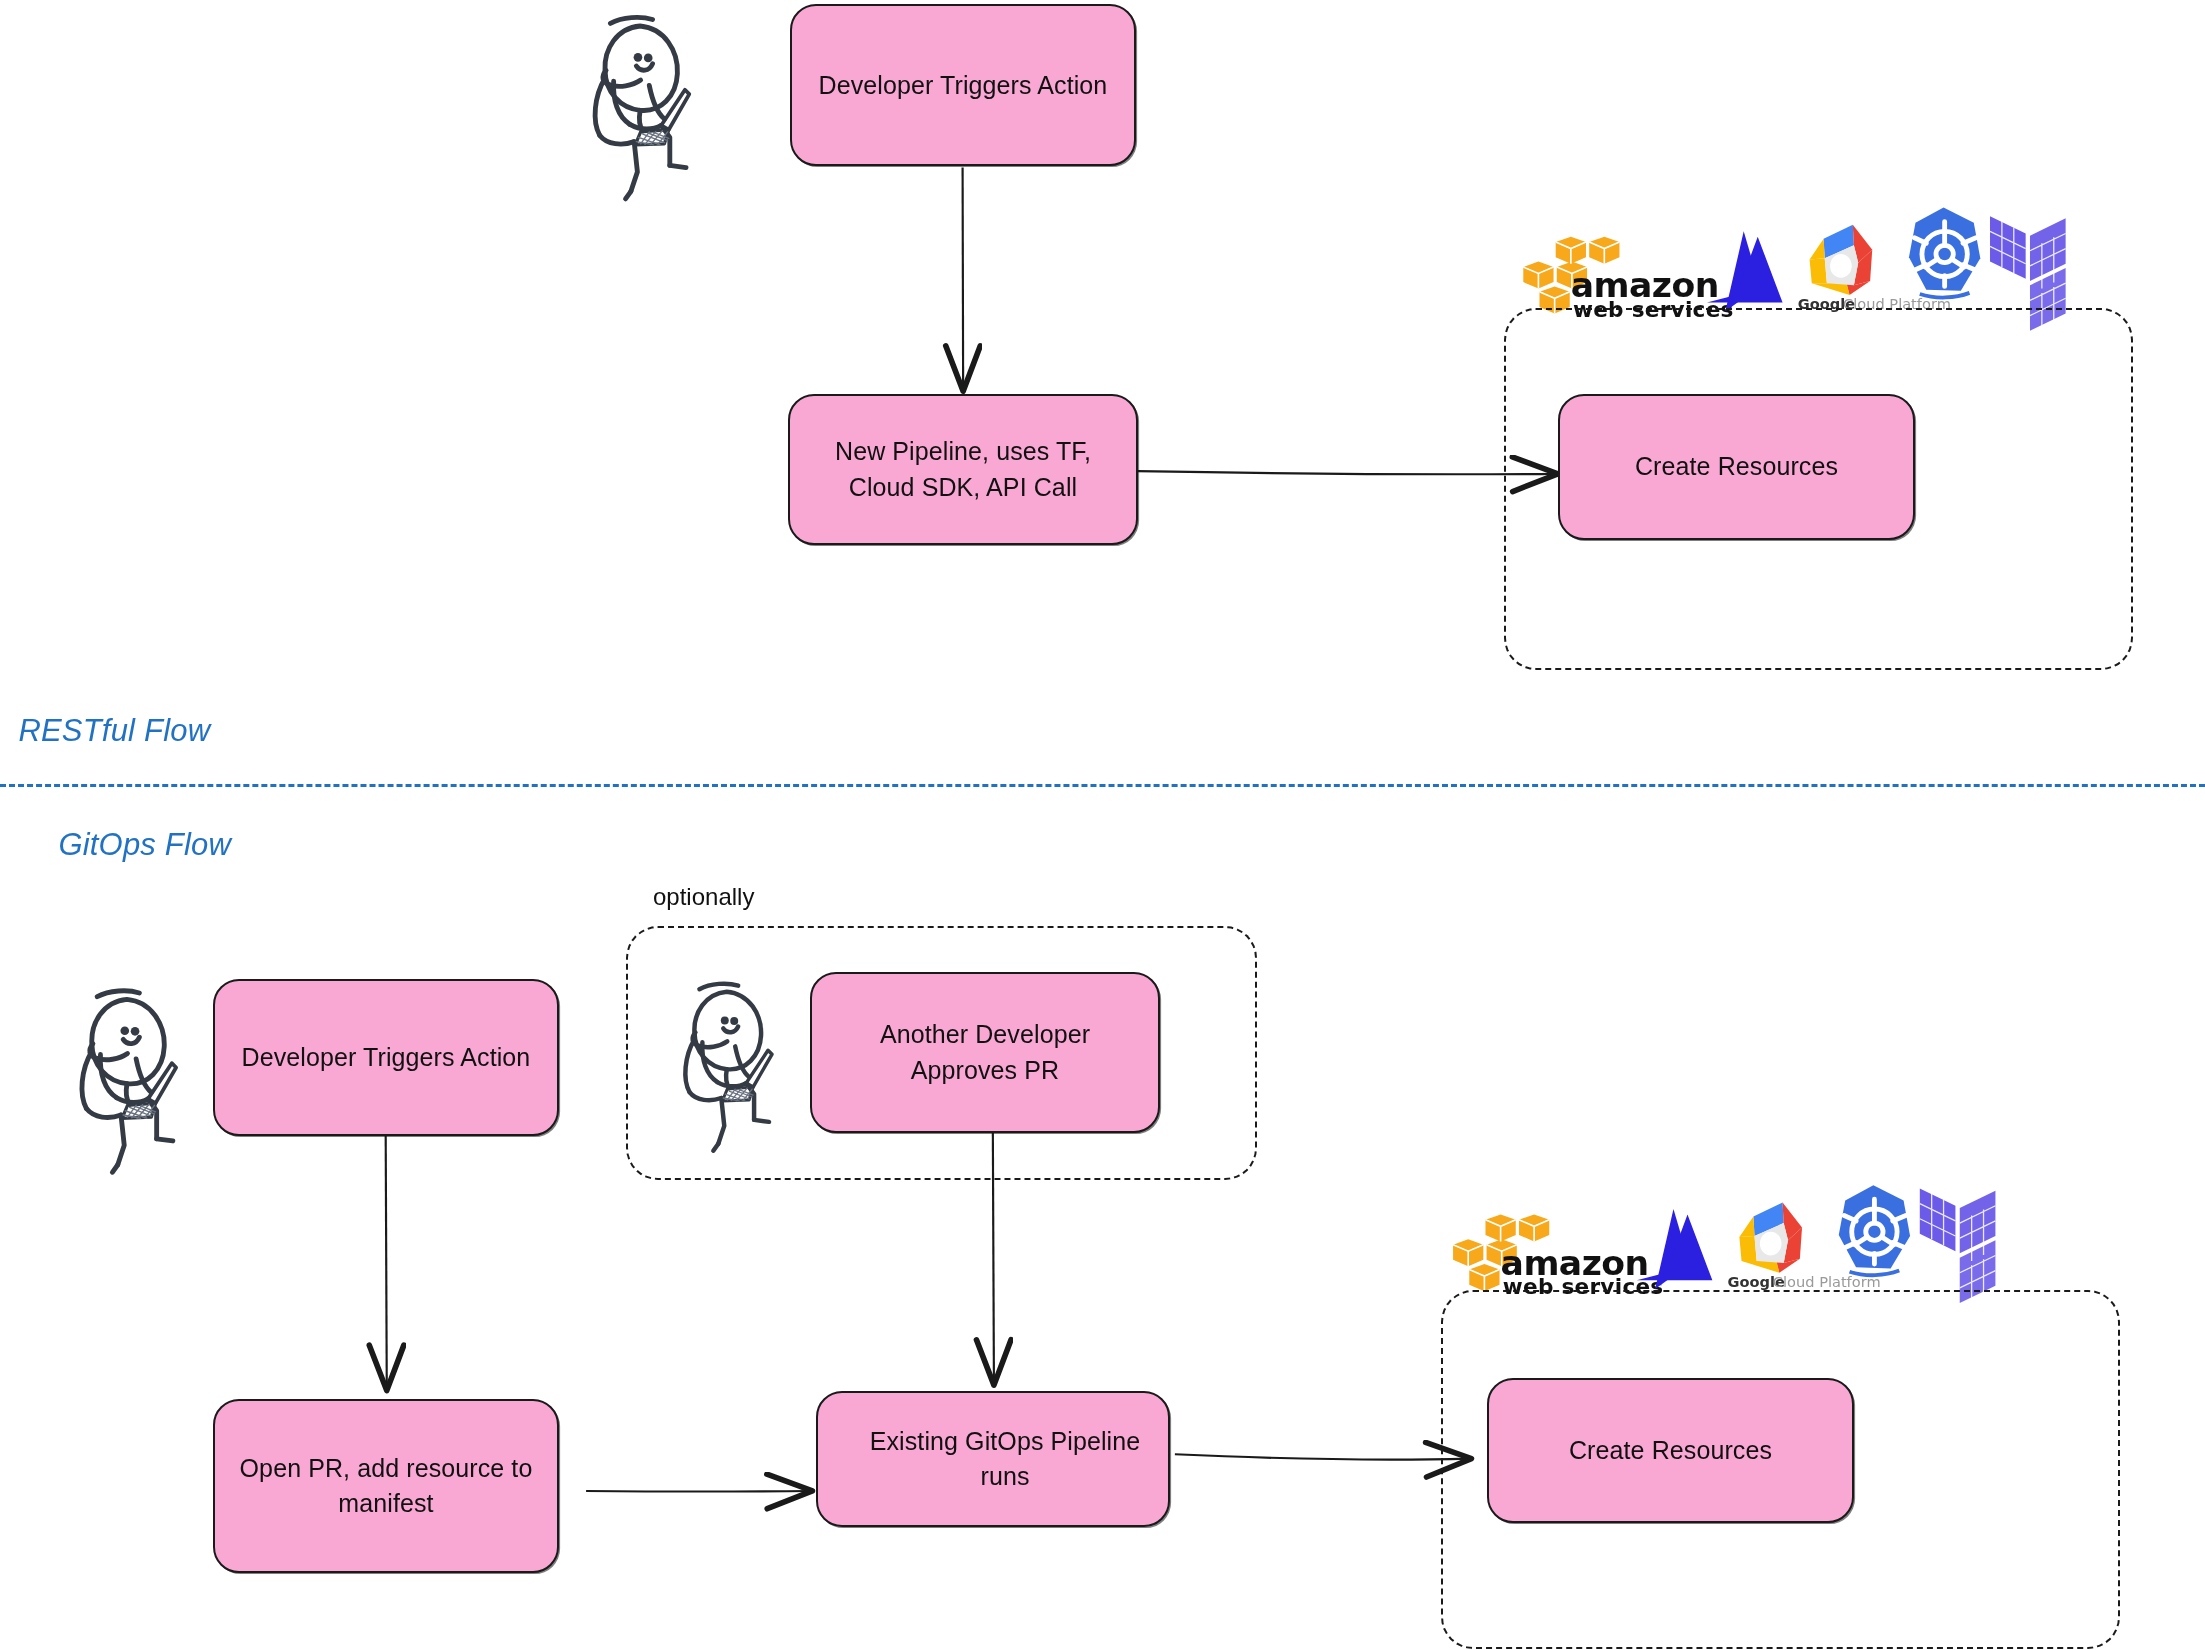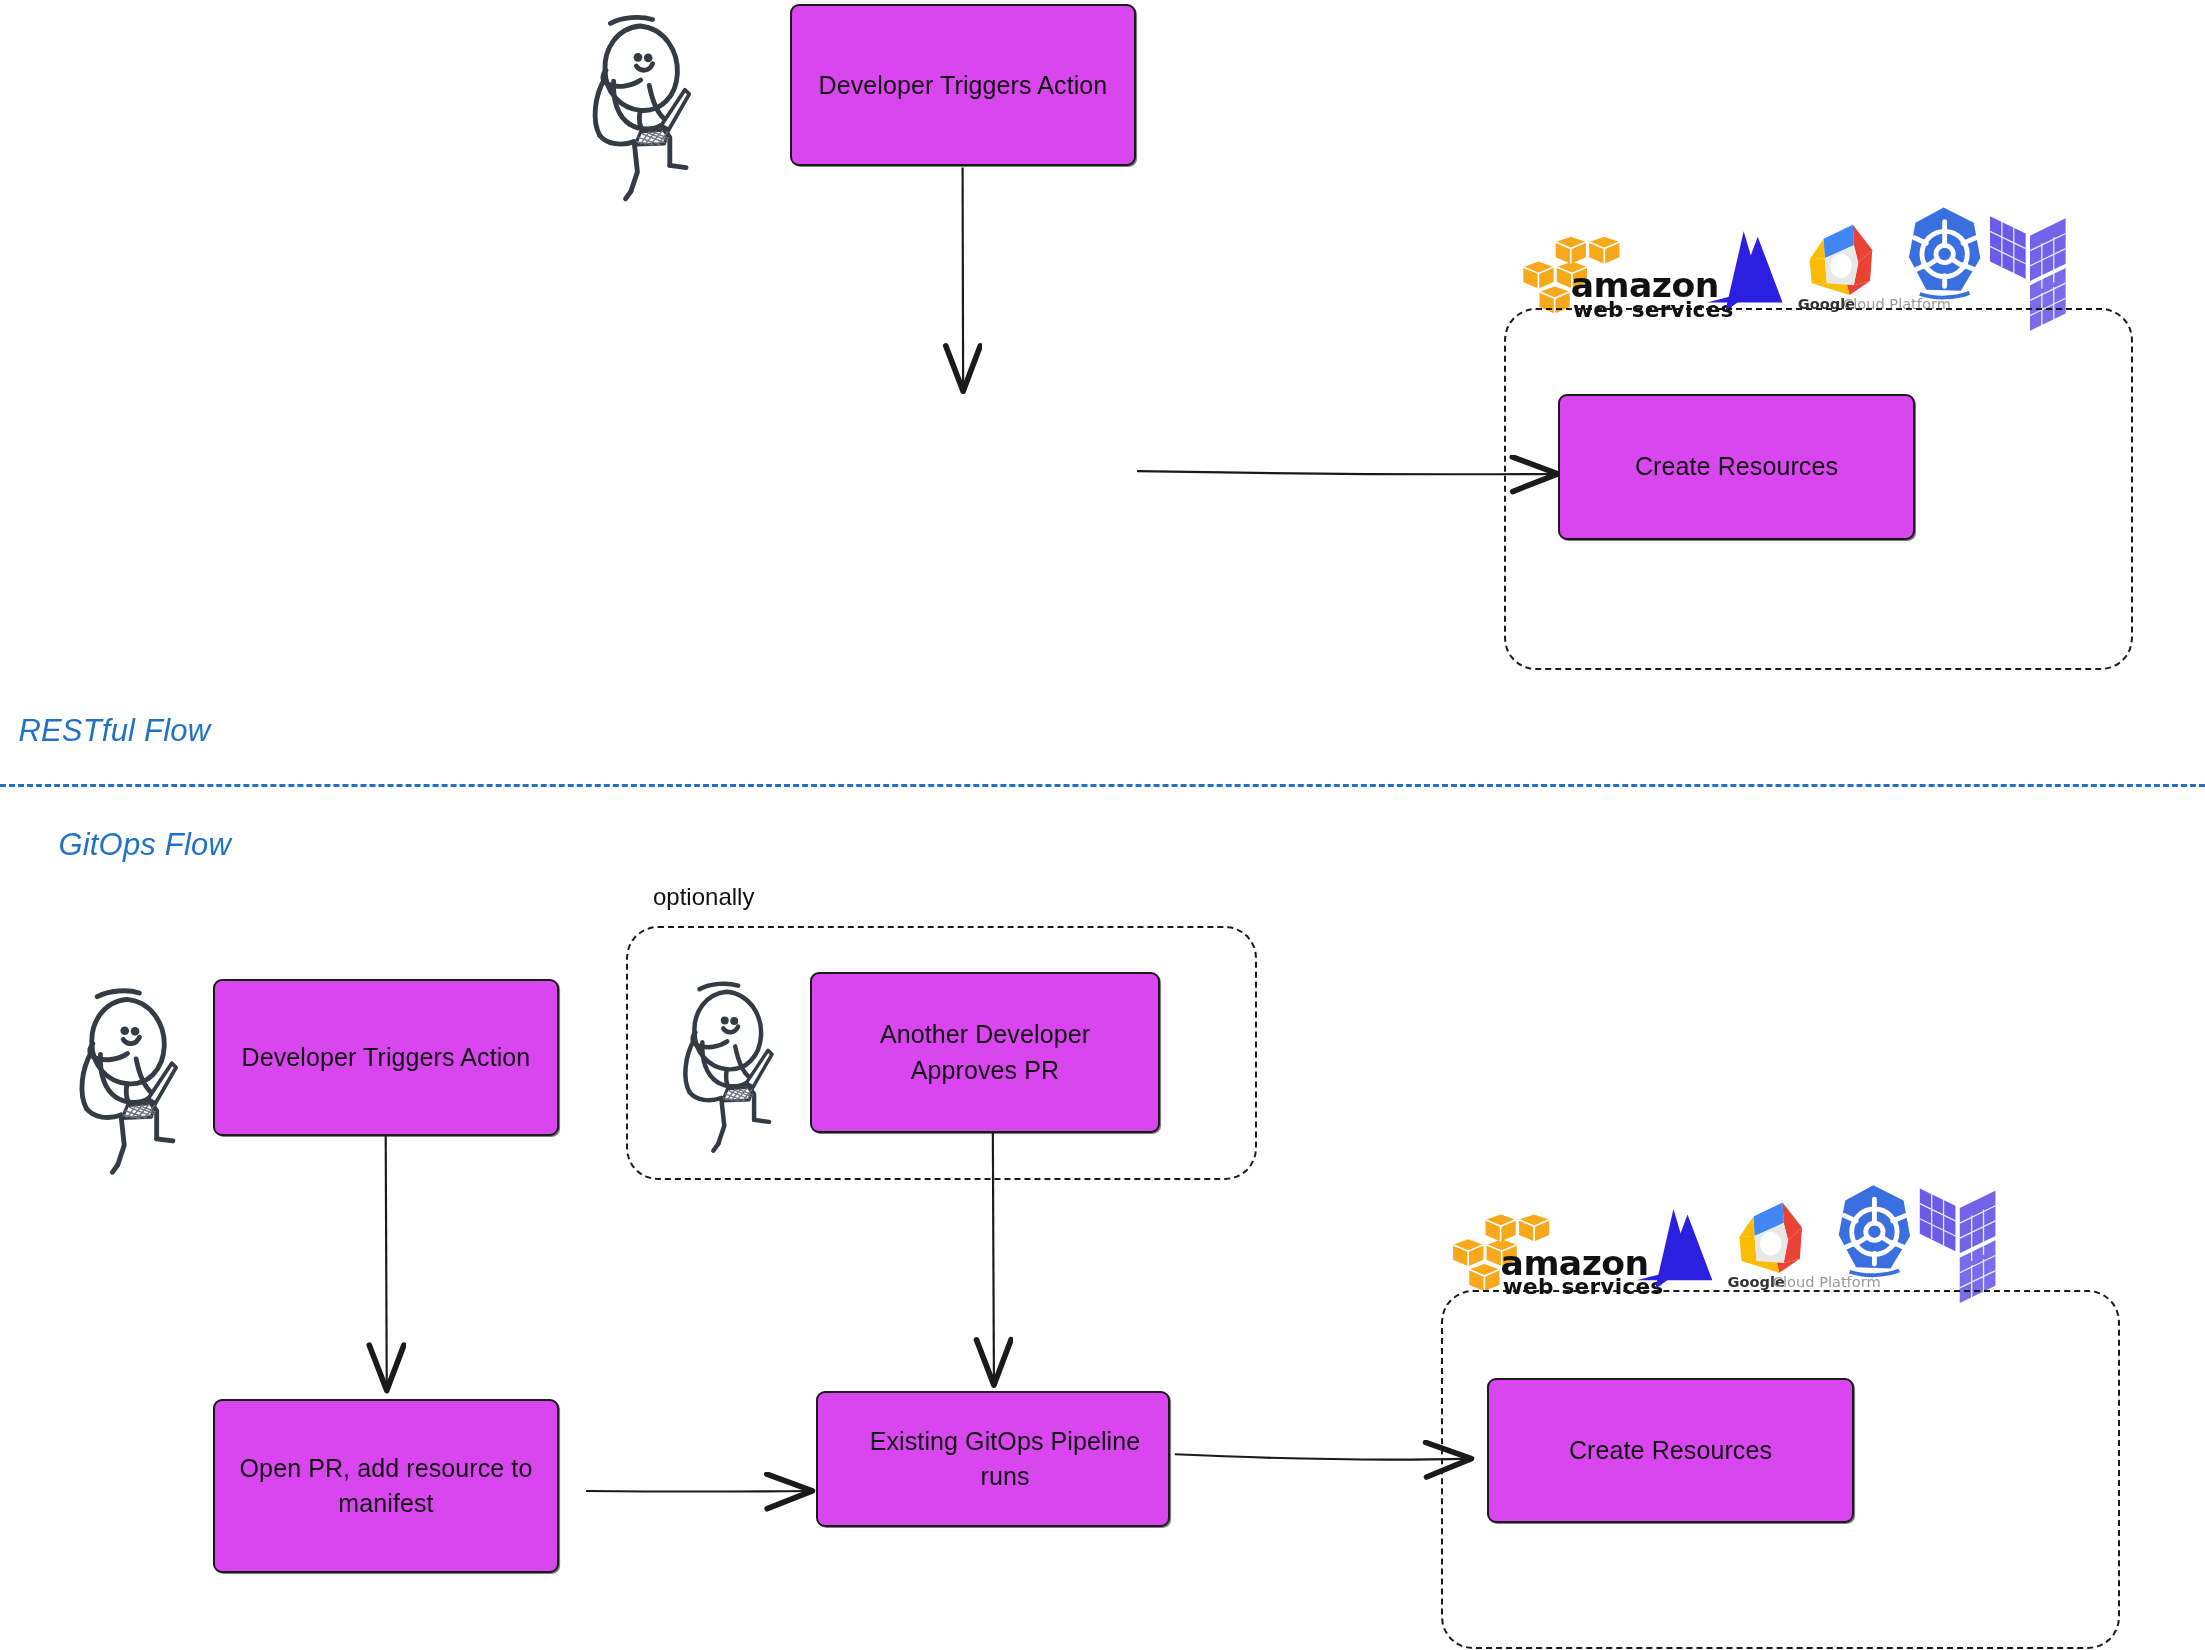--- a/index.html
+++ b/index.html
@@ -6,23 +6,23 @@
   body{
     font-family:"Liberation Sans", sans-serif;
     width:2205px;height:1651px;position:relative;overflow:hidden;
     -webkit-font-smoothing:antialiased;
   }
   #canvas{position:absolute;left:0;top:0;width:2205px;height:1651px;}
 
   
   .node{
     position:absolute;
-    background:#d946ef;
+    background:#f9a8d4;
     border:2.2px solid #1a1a1a;
-    border-radius:9px;
+    border-radius:26px;
     display:flex;align-items:center;justify-content:center;
     text-align:center;
     color:#111111;
     font-size:25px;
     line-height:1.42;
     letter-spacing:0.1px;
     box-sizing:border-box;
     box-shadow:1.6px 1.6px 0 -0.5px rgba(20,20,20,.55);
   }
   .node span{display:block;padding:0 14px;}
@@ -300,20 +300,23 @@
           <path d="M82 176 L148 144 M82 204 L148 172 M104 162 L104 246 M126 151 L126 235"></path>
         </g>
       </g>
     </g>
   </svg>
 
   <div class="node" style="left:790px;top:4.3px;width:346px;height:162px;">
     <span>Developer Triggers Action</span>
   </div>
 
+  <div class="node" style="left:788px;top:394px;width:350px;height:151px;">
+    <span>New Pipeline, uses TF, Cloud SDK, API Call</span>
+  </div>
 
   <div class="group" style="left:1504px;top:308px;width:629px;height:362px;"></div>
 
   <div class="node" style="left:1558px;top:394px;width:357px;height:146px;">
     <span>Create Resources</span>
   </div>
 
   <div class="section-title" style="left:18.4px;top:713px;">RESTful Flow</div>
 
   <div class="divider" style="left:0px;top:784px;width:2205px;"></div>

